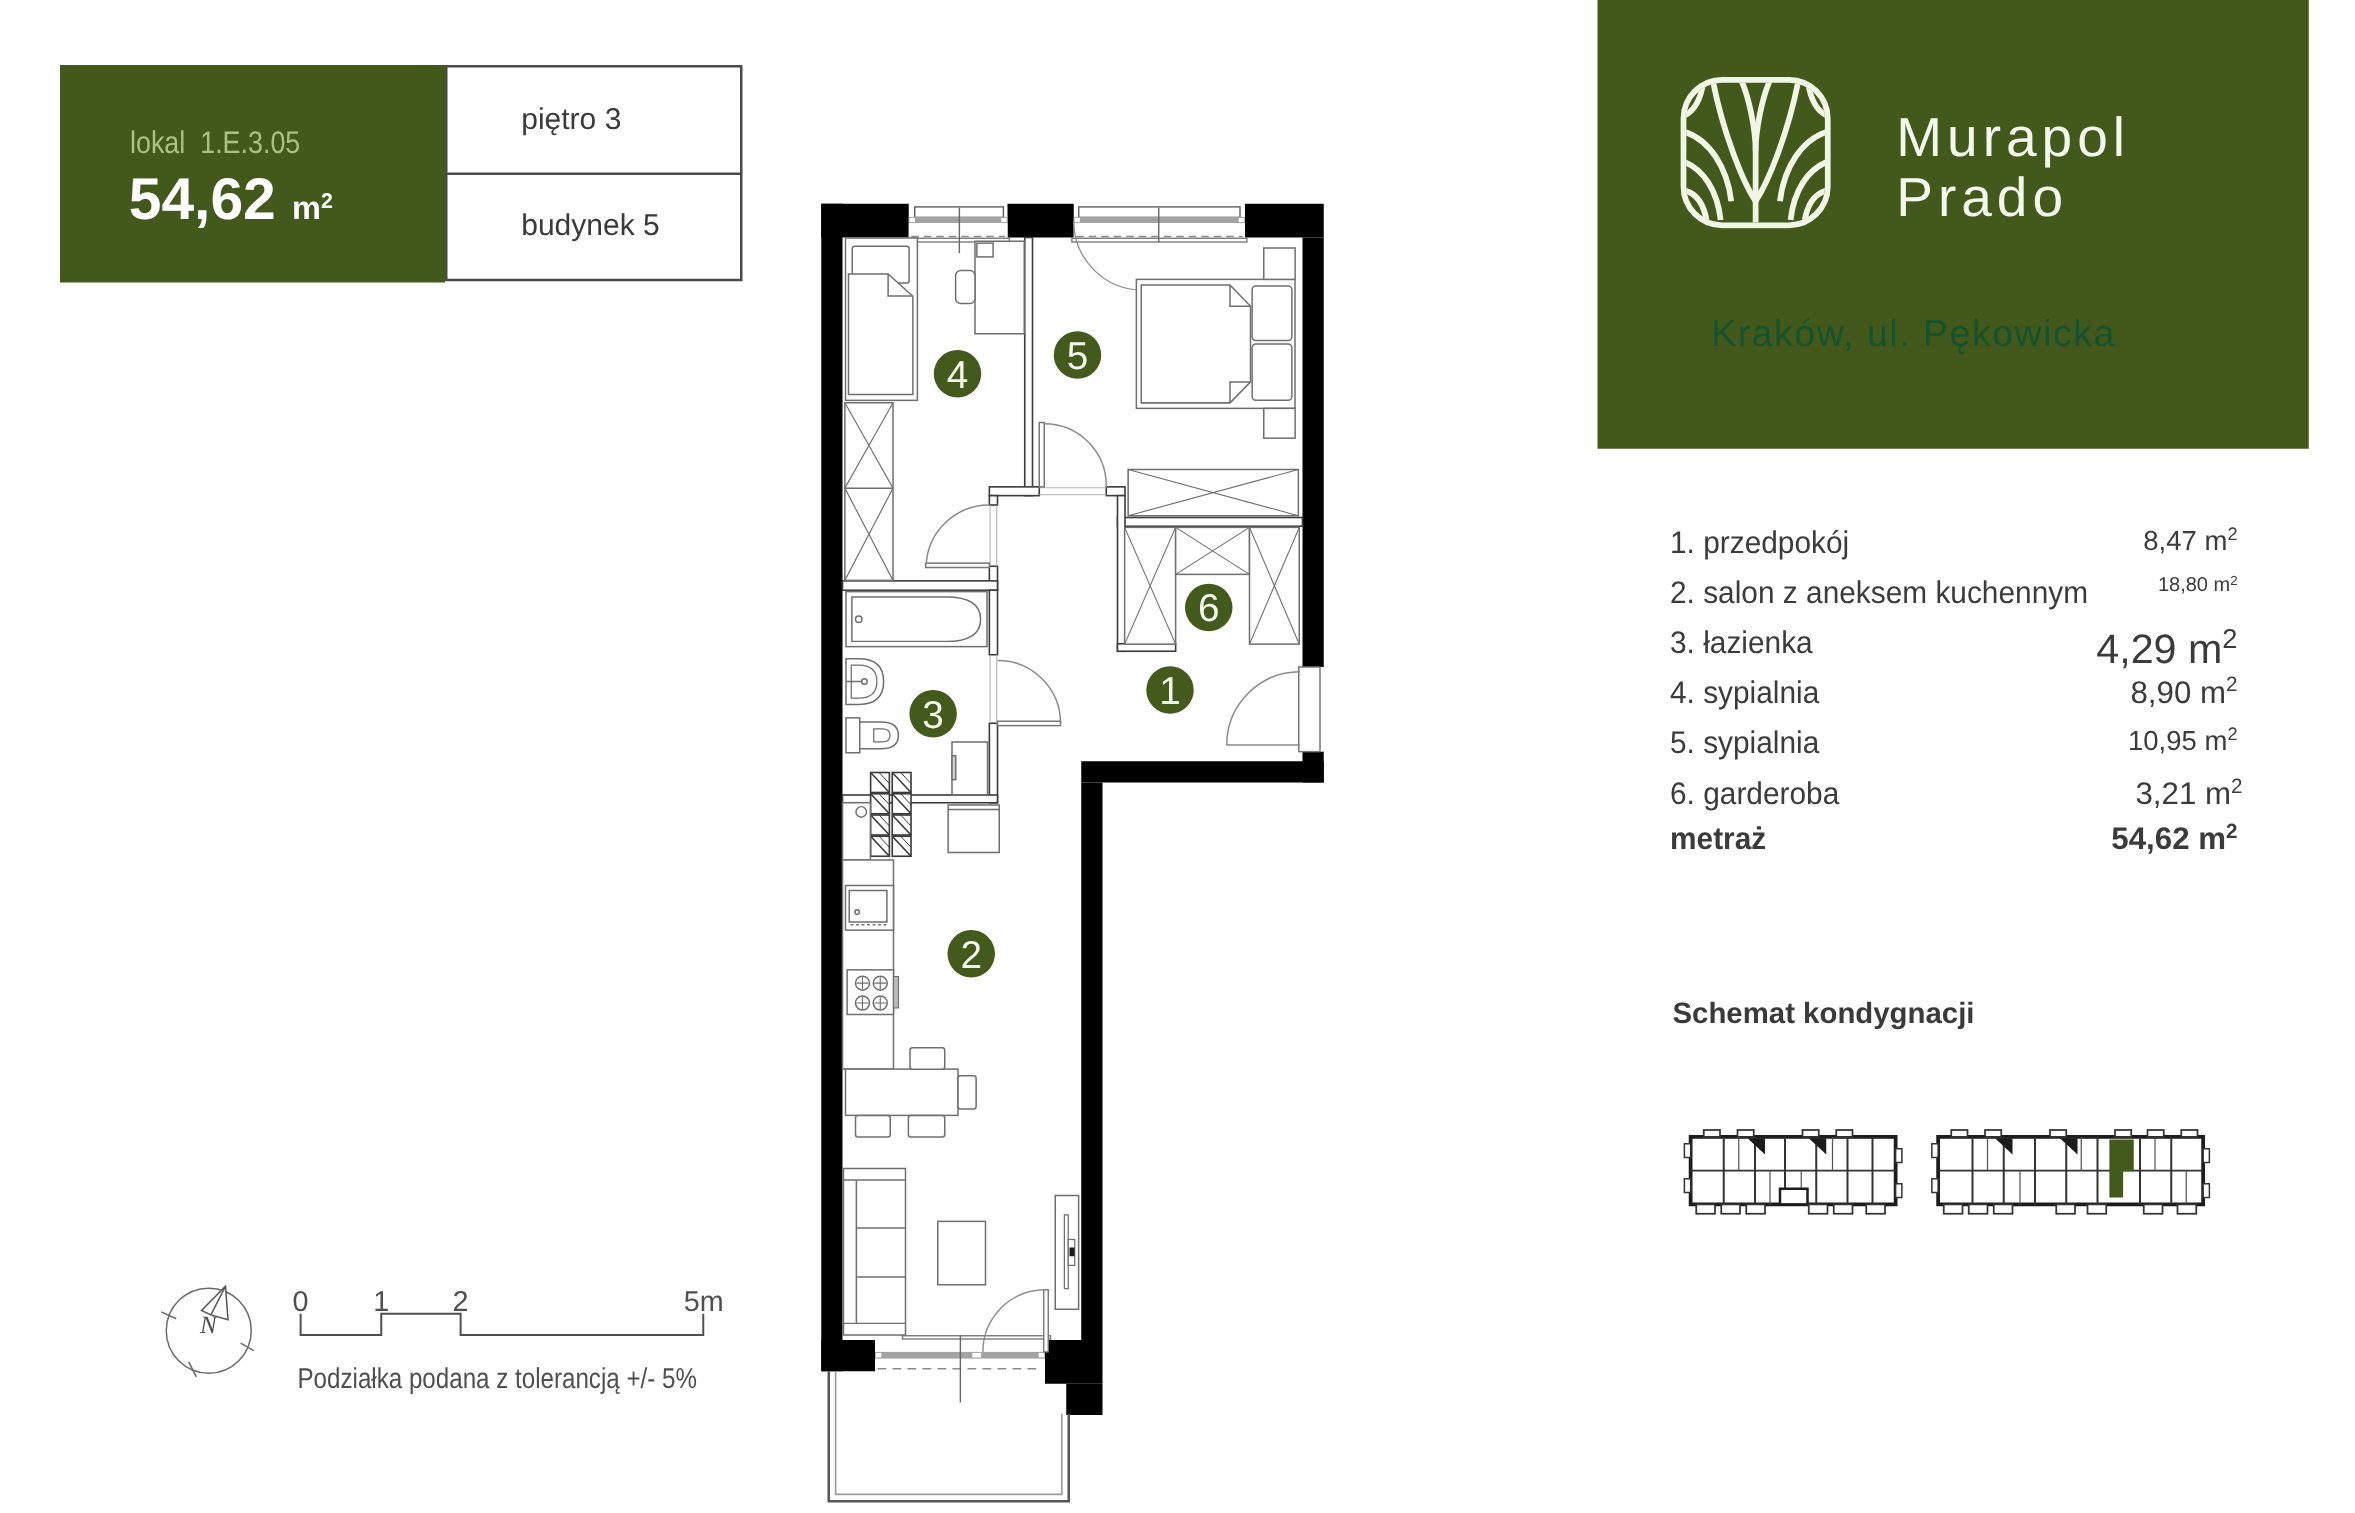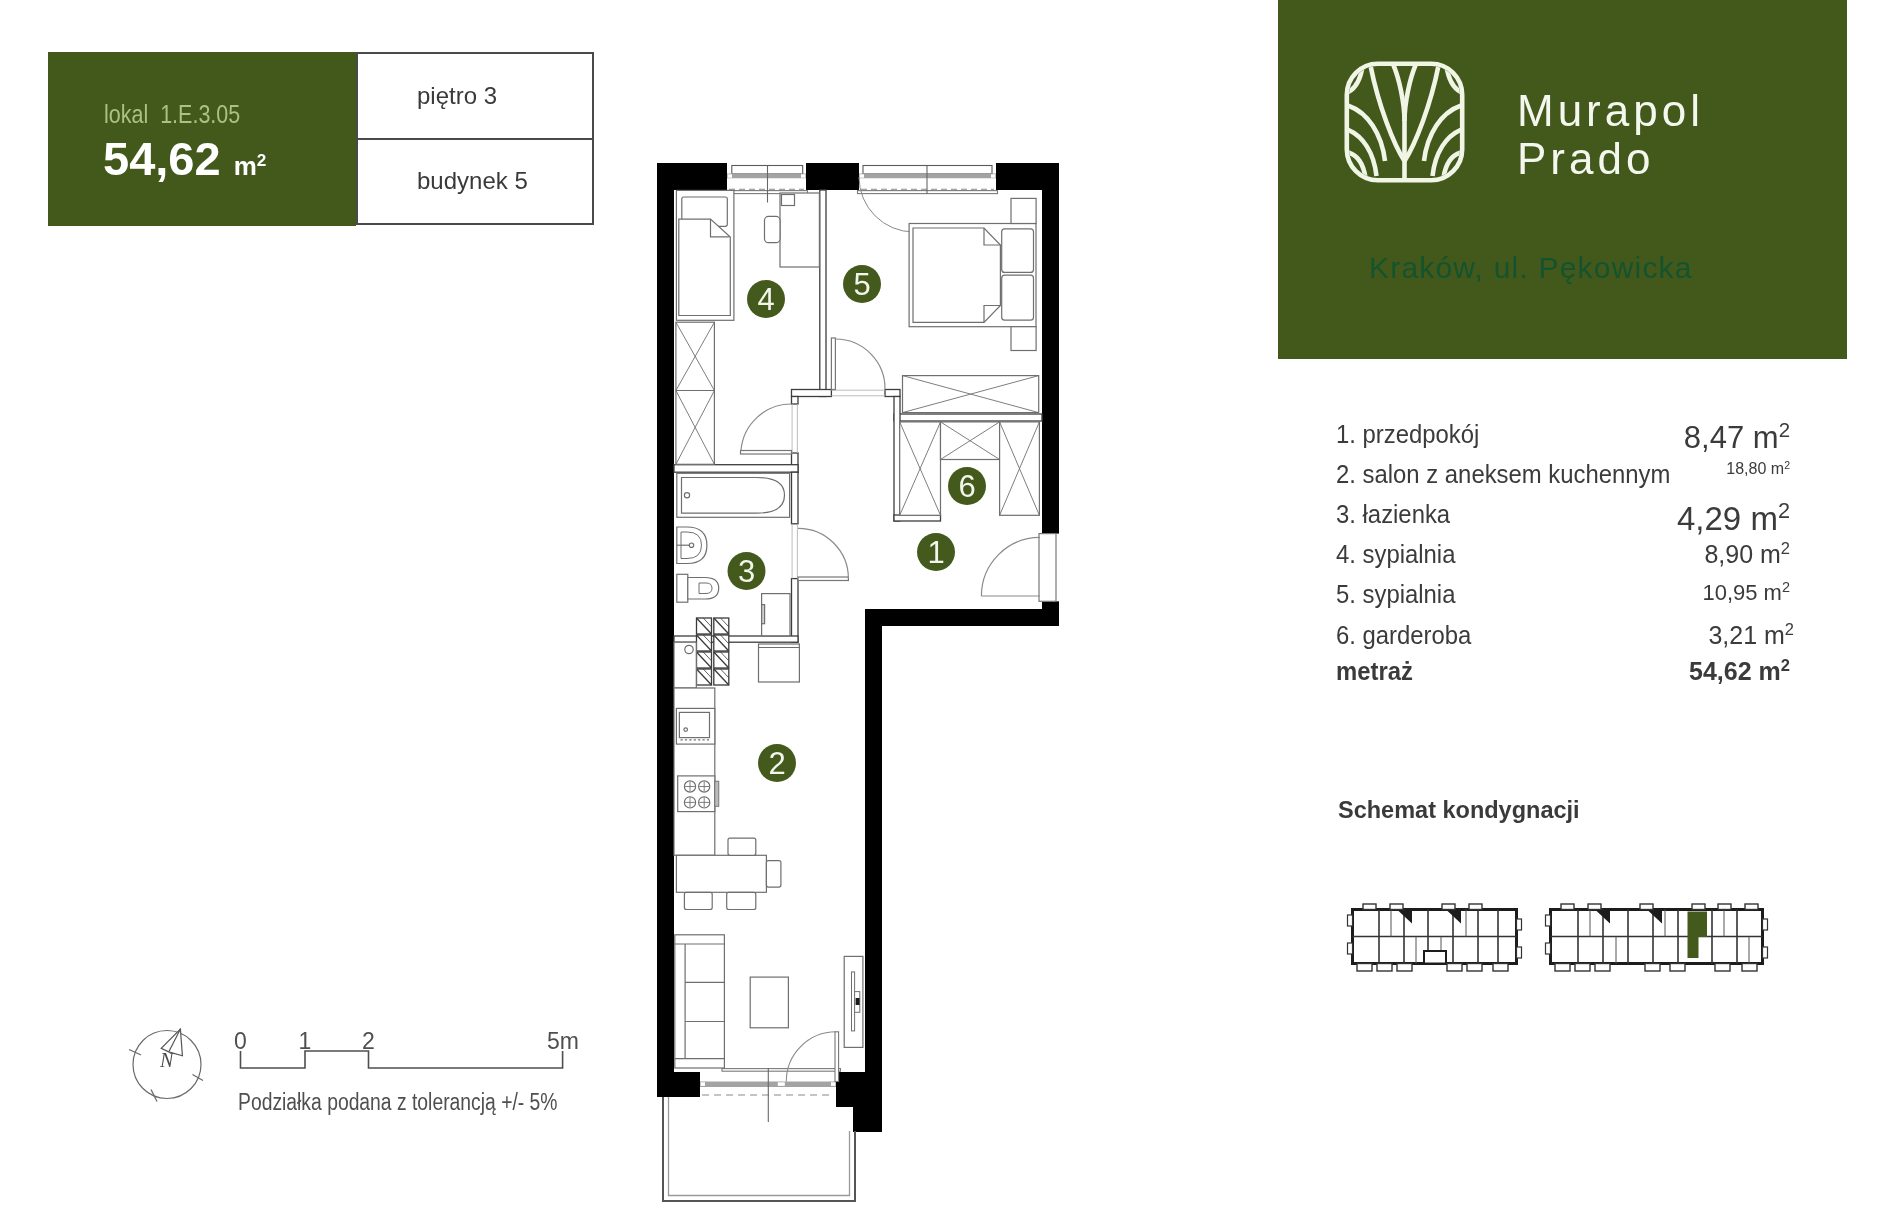--- a/index.html
+++ b/index.html
@@ -544,21 +544,21 @@
 
 <div class="abs" style="left:1517px;top:87px;font-size:44px;letter-spacing:4px;color:#f4f7ee;line-height:48px;">Murapol<br>Prado</div>
 
 <div class="abs" style="left:1337px;top:251px;font-size:30px;letter-spacing:1.2px;color:#14532d;margin-left:32px;">Kraków, ul. Pękowicka</div>
 
 <div class="abs" style="left:1338px;top:797px;font-size:23.5px;font-weight:bold;color:#3a3a3a;">Schemat kondygnacji</div>
 
 <div class="abs" style="left:238px;top:1089px;font-size:23px;color:#4f4f4f;transform:scaleX(0.84);transform-origin:0 0;white-space:nowrap;">Podziałka podana z tolerancją +/- 5%</div>
 
 <div class="abs" style="left:1336px;top:420px;font-size:25px;color:#3b3b3b;white-space:nowrap;transform:scaleX(0.955);transform-origin:0 0;">1. przedpokój</div>
-<div class="abs" style="right:94px;top:420px;font-size:31px;color:#3b3b3b;white-space:nowrap;">8,47 m<sup>2</sup></div>
+<div class="abs" style="right:94px;top:420px;font-size:22px;color:#3b3b3b;white-space:nowrap;">8,47 m<sup>2</sup></div>
 
 <div class="abs" style="left:1336px;top:460.4px;font-size:25px;color:#3b3b3b;white-space:nowrap;transform:scaleX(0.955);transform-origin:0 0;">2. salon z aneksem kuchennym</div>
 <div class="abs" style="right:94px;top:460.4px;font-size:16px;color:#3b3b3b;white-space:nowrap;">18,80 m<sup>2</sup></div>
 
 <div class="abs" style="left:1336px;top:500.1px;font-size:25px;color:#3b3b3b;white-space:nowrap;transform:scaleX(0.955);transform-origin:0 0;">3. łazienka</div>
 <div class="abs" style="right:94px;top:500.1px;font-size:33px;color:#3b3b3b;white-space:nowrap;">4,29 m<sup>2</sup></div>
 
 <div class="abs" style="left:1336px;top:540px;font-size:25px;color:#3b3b3b;white-space:nowrap;transform:scaleX(0.955);transform-origin:0 0;">4. sypialnia</div>
 <div class="abs" style="right:94px;top:540px;font-size:25px;color:#3b3b3b;white-space:nowrap;">8,90 m<sup>2</sup></div>
 

